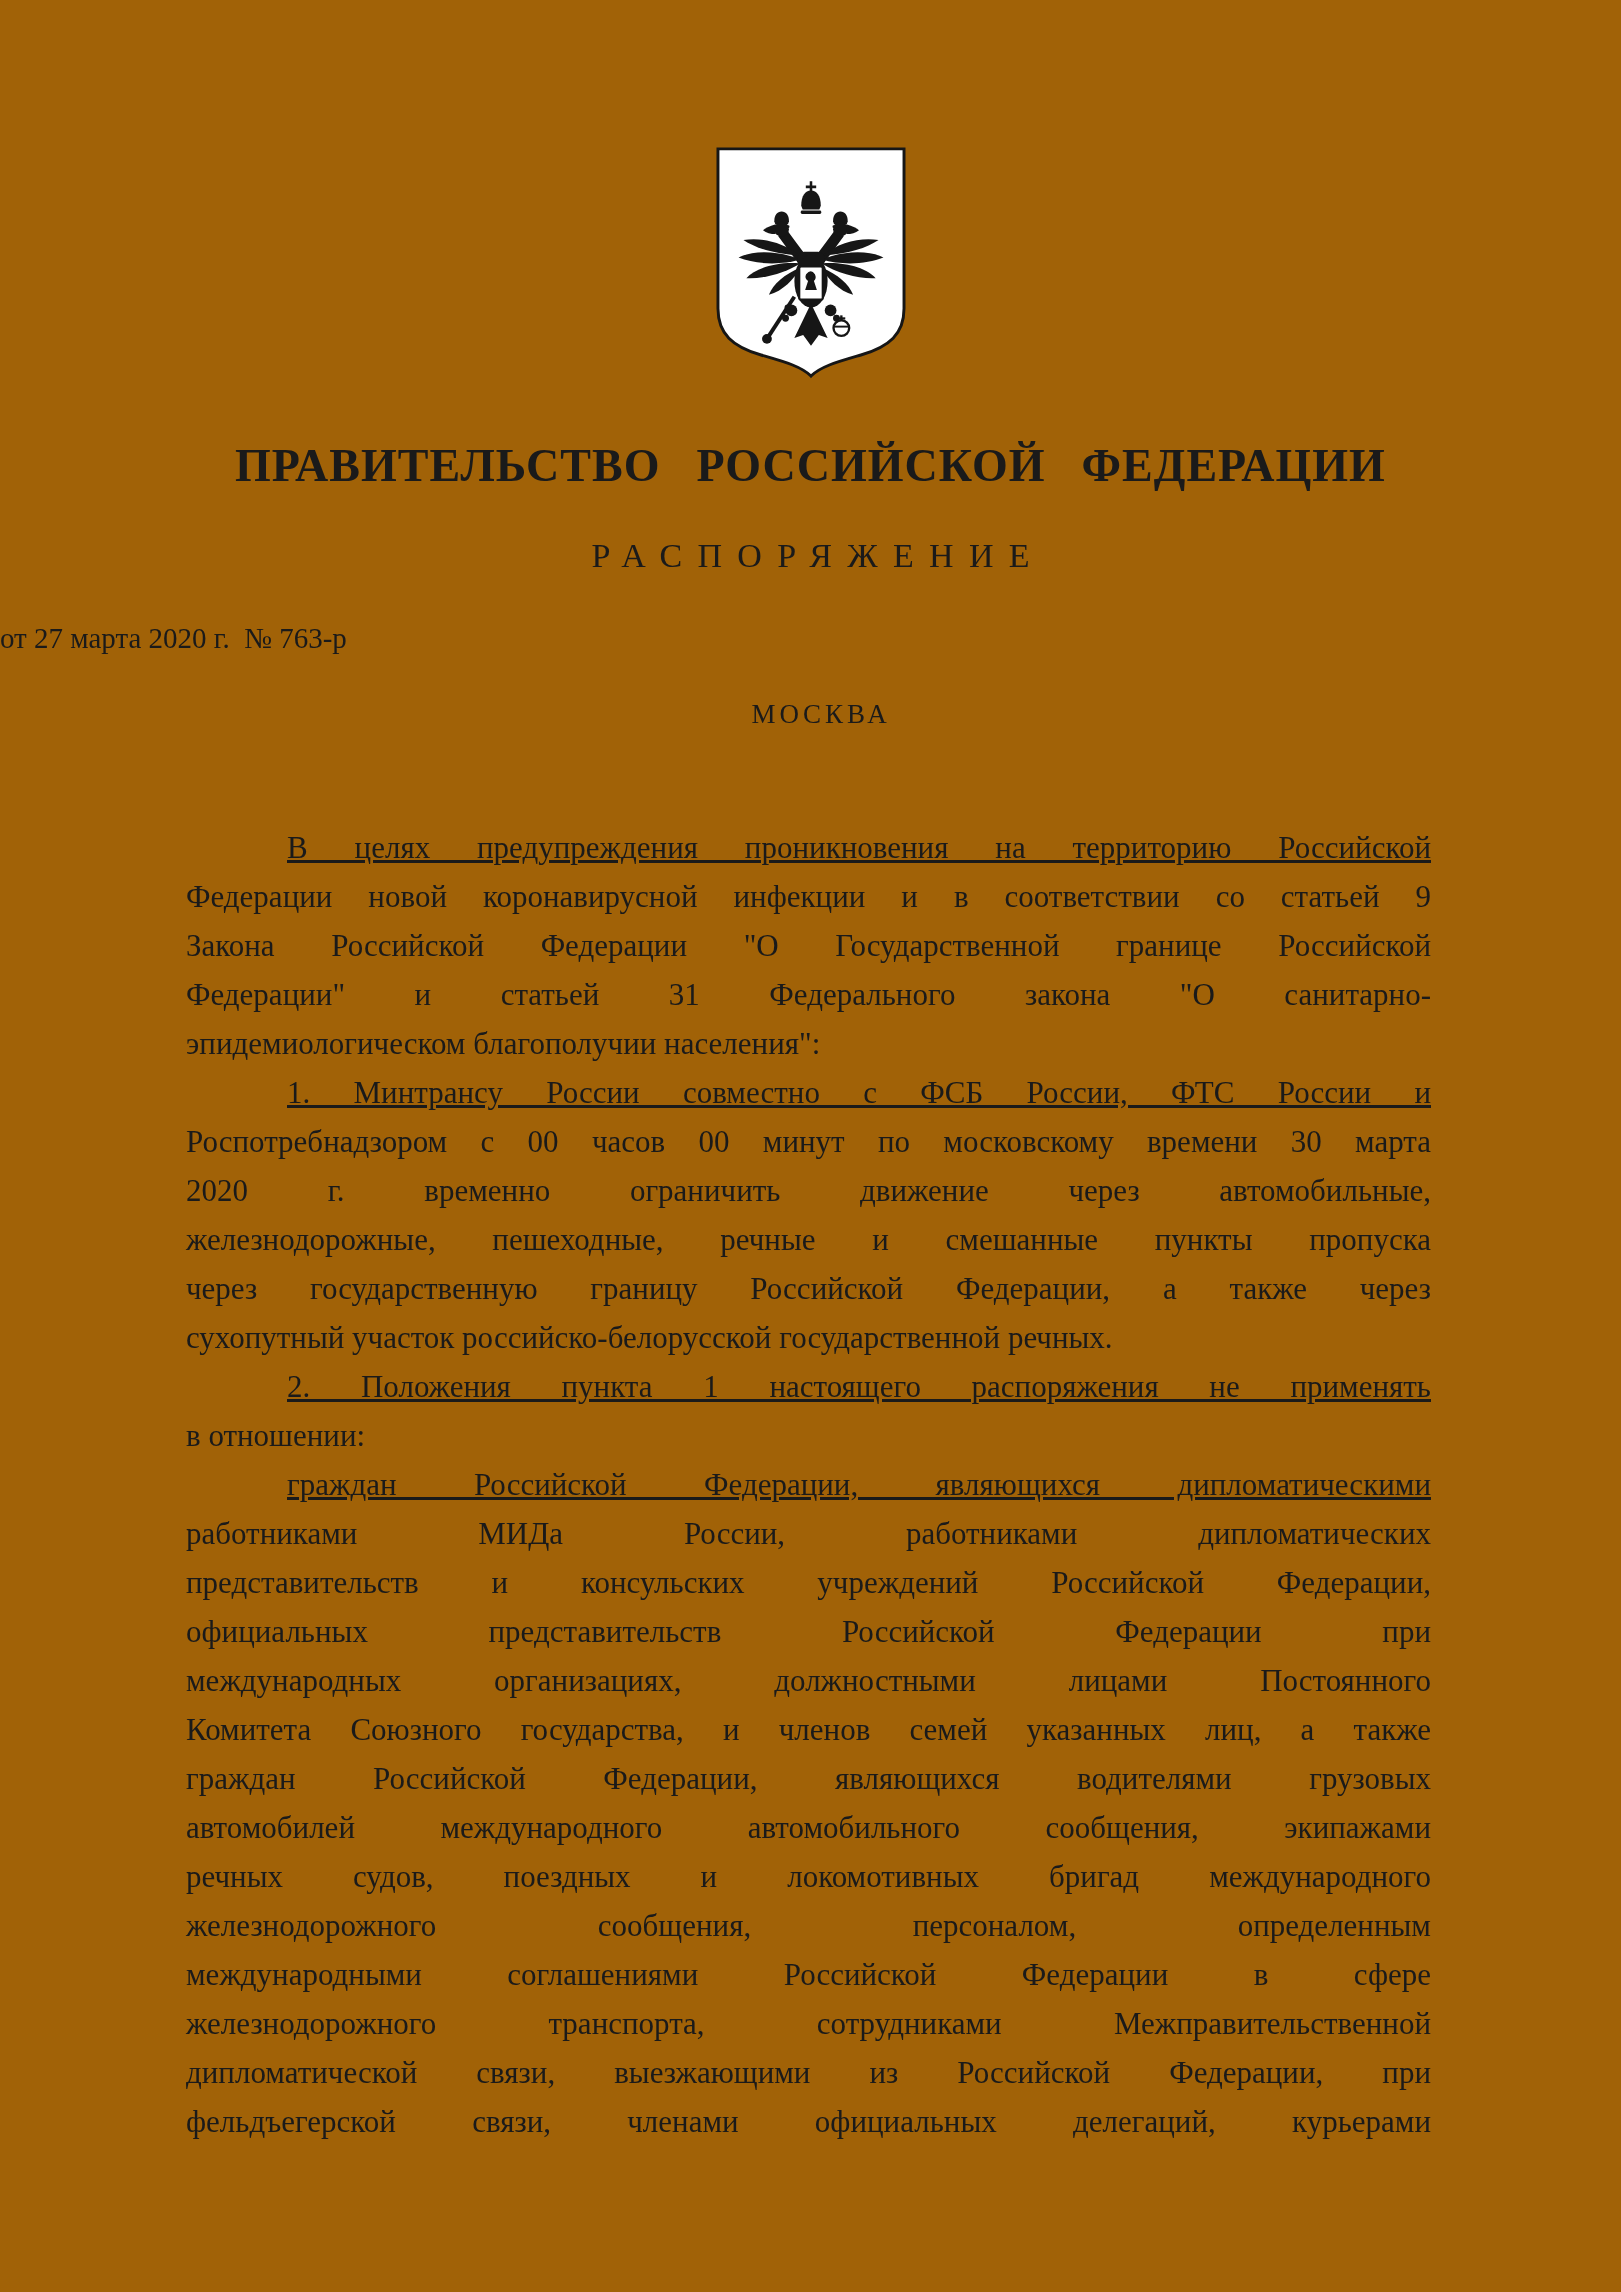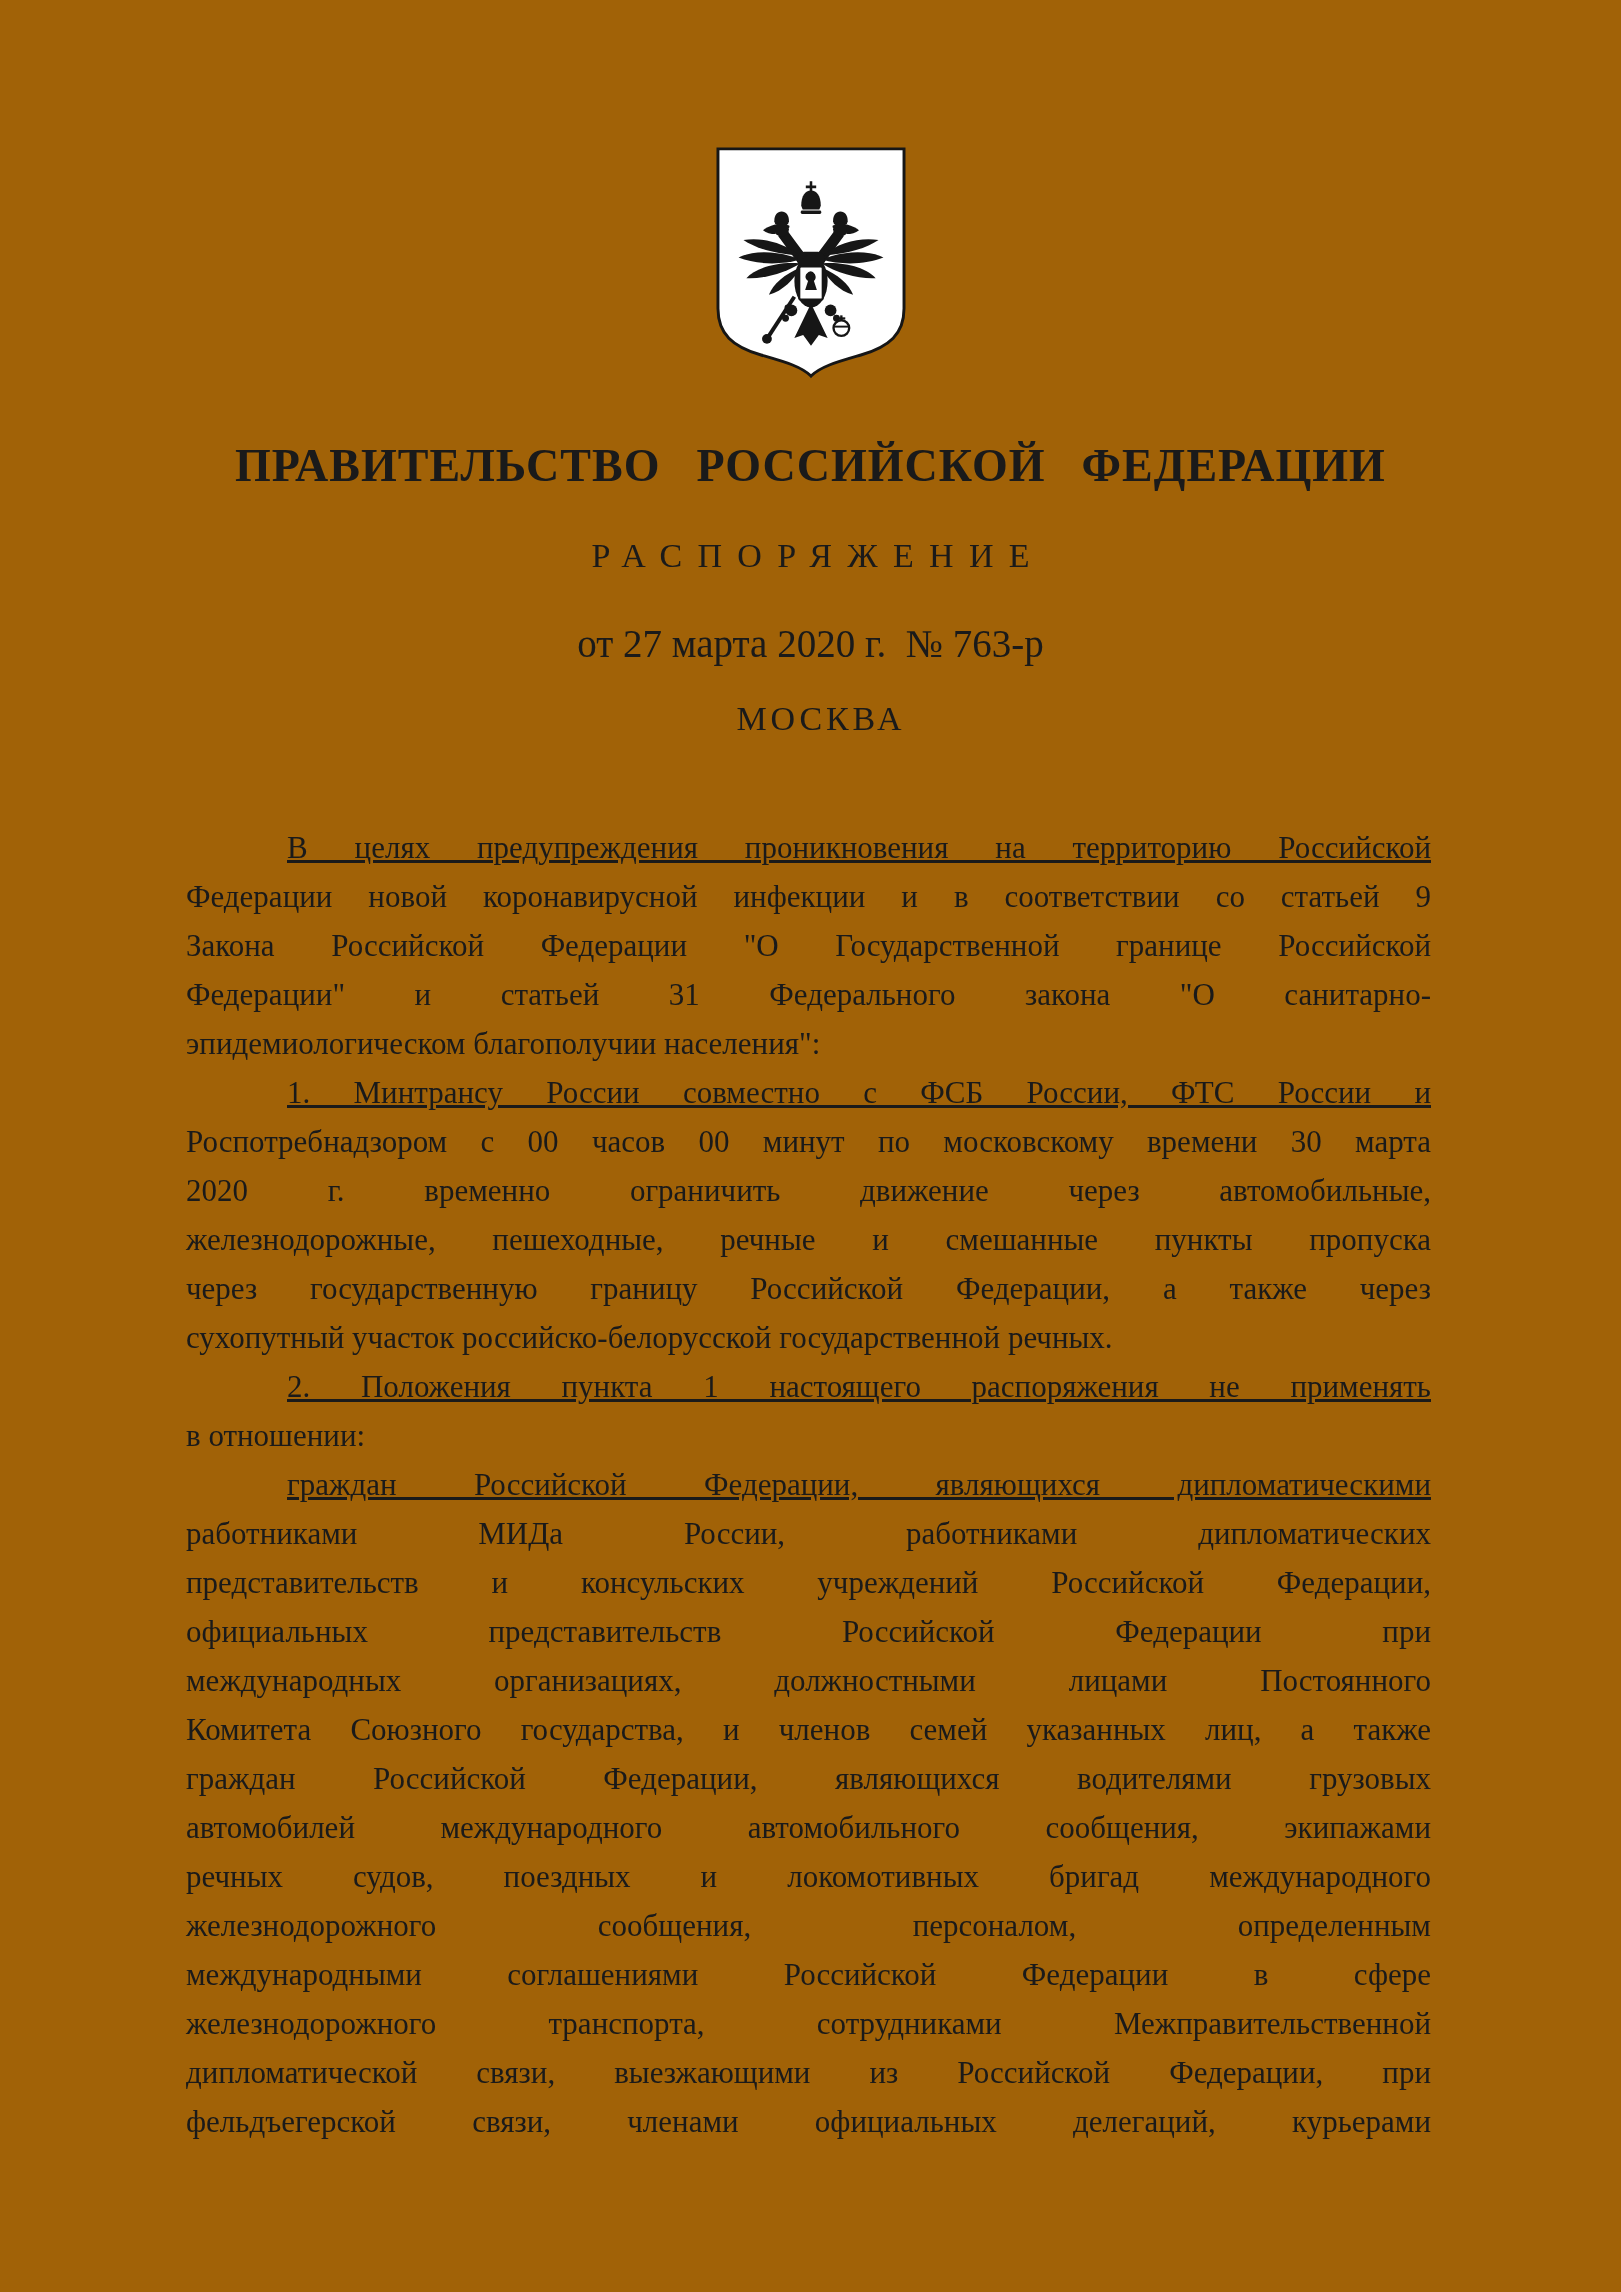--- a/index.html
+++ b/index.html
@@ -24,28 +24,28 @@
   }
   .doctype {
     position: absolute; left: 0; top: 537px; width: 100%;
     text-align: center;
     font-size: 34px; line-height: 1.1;
     letter-spacing: 0.45em; padding-left: 0.45em; box-sizing: border-box;
     white-space: nowrap;
   }
   .dateline {
     position: absolute; left: 0; top: 623px; width: 100%;
-    text-align: center;
-    font-size: 39px; line-height: 1.1;
+    text-align: left;
+    font-size: 29px; line-height: 1.1;
     white-space: nowrap;
   }
   .city {
     position: absolute; left: 0; top: 700px; width: 100%;
     text-align: center;
-    font-size: 34px; line-height: 1.1;
+    font-size: 27px; line-height: 1.1;
     letter-spacing: 3.9px; padding-left: 21px; box-sizing: border-box;
   }
 
   .bodytext {
     position: absolute; left: 186px; top: 823px; width: 1245px;
     font-size: 31px;
   }
   .line {
     line-height: 49px;
     text-align: left;

